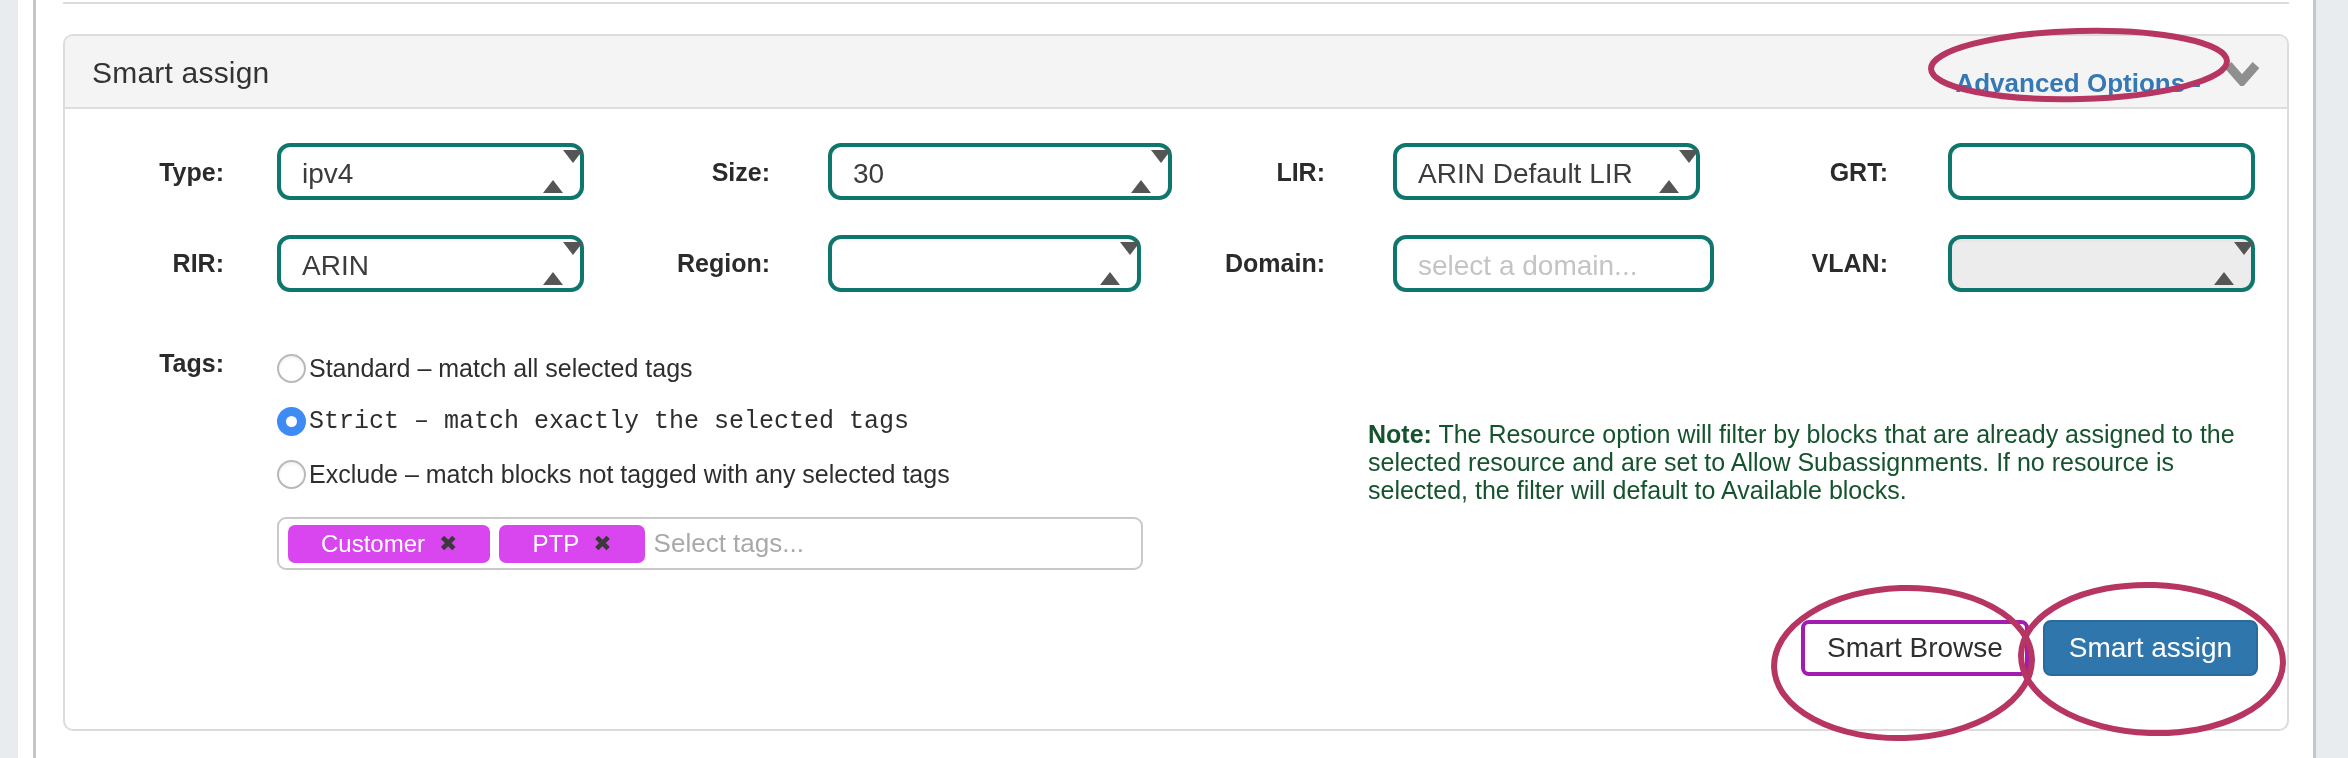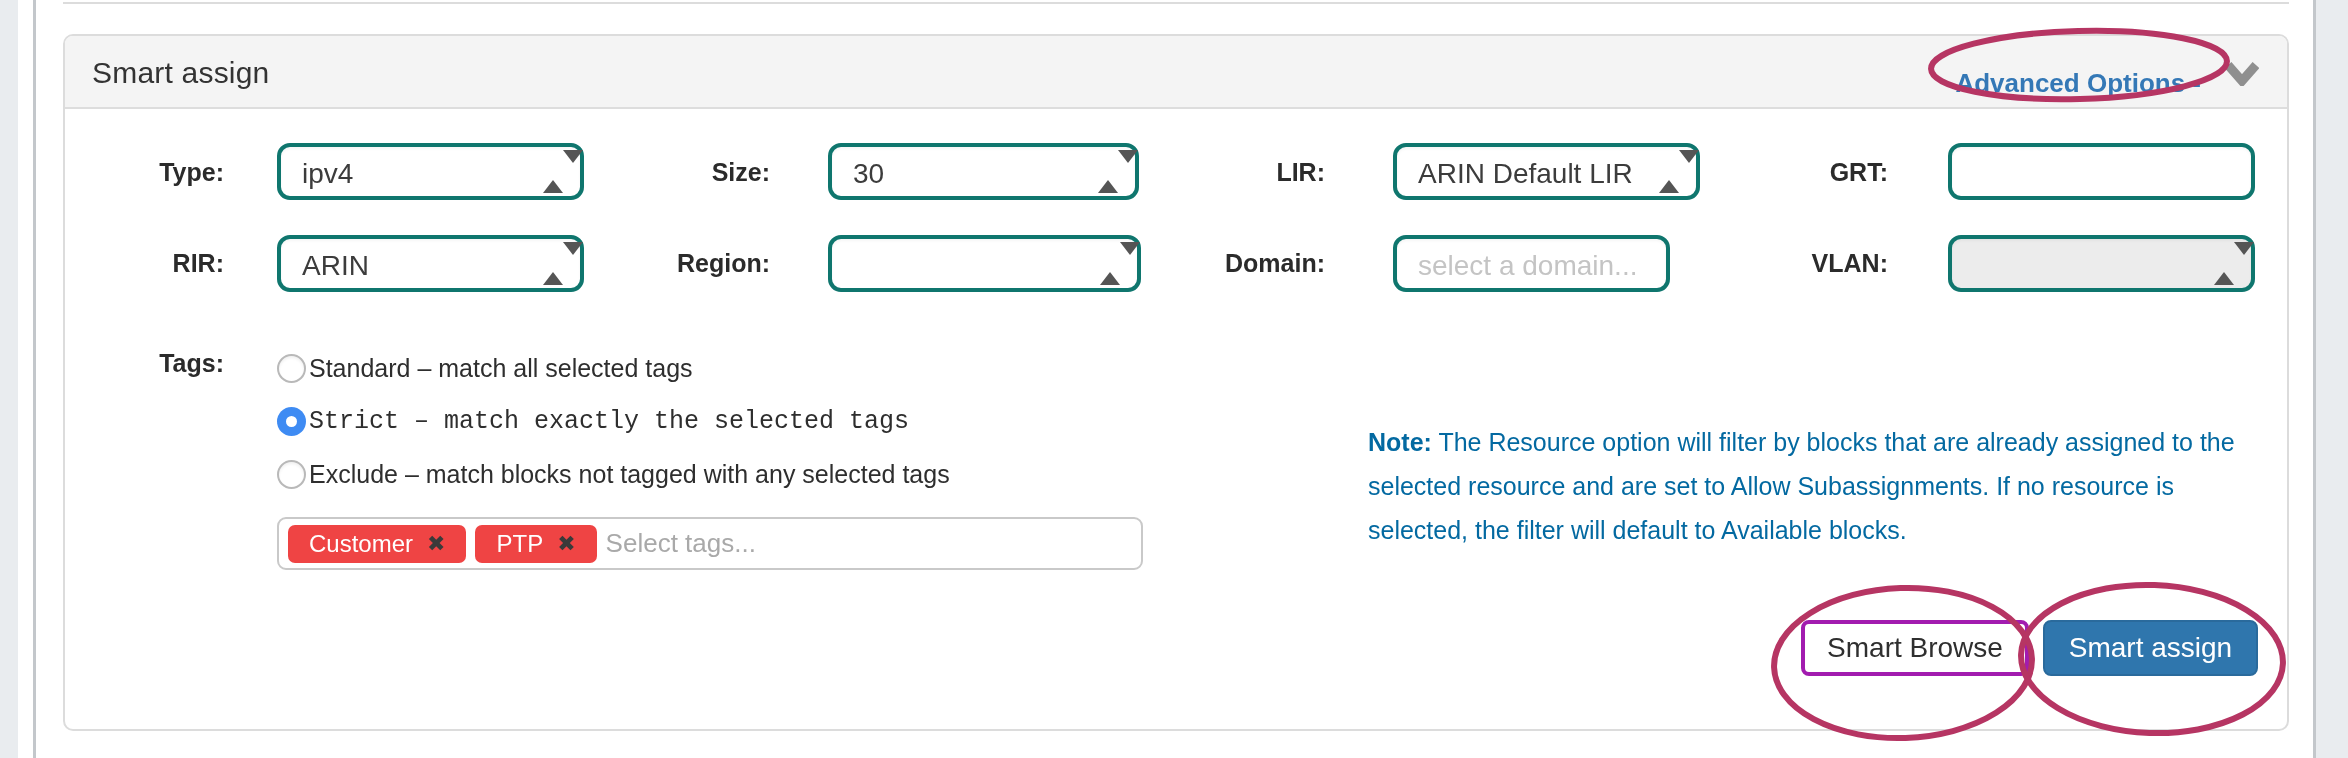--- a/index.html
+++ b/index.html
@@ -48,33 +48,33 @@
            border:2px solid #b9b9b9; flex:0 0 auto; cursor:pointer; position:relative;
            box-shadow: inset 0 2px 3px rgba(0,0,0,.06); }
   .radio.checked { background:#3e8bf3; border:none; box-shadow:none; }
   .radio.checked::after { content:""; position:absolute; left:50%; top:50%; width:11px; height:11px;
            margin:-5.5px 0 0 -5.5px; border-radius:50%; background:#fff; }
   .radio-text { font-size:25px; color:#2e2e2e; margin-left:3px; white-space:nowrap; }
 
   .tagbox { position:absolute; left:212px; top:481px; width:866px; height:53px;
             border:2px solid #c9c9c9; border-radius:9px; background:#fff;
             display:flex; align-items:center; padding:0 9px; }
-  .pill { height:38px; background:#ef4444; border-radius:7px; display:flex; align-items:center;
-          padding:0 21px; margin-right:9px; cursor:default; }
+  .pill { height:38px; background:#d946ef; border-radius:7px; display:flex; align-items:center;
+          padding:0 33px; margin-right:9px; cursor:default; }
   .pill-text { color:#fff; font-size:24px; }
   .pill-x { color:#3a3a3a; font-size:22px; font-weight:bold; margin-left:14px; cursor:pointer; line-height:1; }
   .tag-search { flex:1; min-width:120px; height:40px; font-size:26px; }
   .tag-search::placeholder { color:#a9a9a9; }
 
   .resource-label { position:absolute; left:1000px; top:297px; width:260px; line-height:53px;
             text-align:right; font-size:25px; font-weight:bold; color:#2b2b2b; }
   .resource-input { left:1328px; top:297px; width:865px; height:53px; }
 
   .note { position:absolute; left:1303px; top:384px; width:910px; font-size:25px;
-          line-height:44px; color:#0369a1; white-space:pre-line; }
+          line-height:28px; color:#14532d; white-space:pre-line; }
   .note .bold { font-weight:bold; }
 
   .btn { position:absolute; top:584px; height:56px; border-radius:8px; font-size:28px;
          display:flex; align-items:center; justify-content:center; cursor:pointer; }
   .btn-browse { left:1736px; width:228px; background:#fff; border:4px solid #a21caf; color:#2f2f2f; }
   .btn-assign { left:1978px; width:215px; background:#2f76ad; border:2px solid #2a6a9c; color:#fff; }
 
   .annotations { position:absolute; left:0; top:0; width:2348px; height:758px;
                  pointer-events:none; z-index:20; }
 </style>
@@ -98,21 +98,21 @@
   </header>
 
   <div class="row1">
     <div class="flabel" style="left:0;width:159px;line-height:58px;">Type:</div>
     <div class="ctrl selectbox" style="left:212px;width:307px;">
       <span class="sel-text">ipv4</span>
       <span class="arrows"><span class="arrow-up"></span><span class="arrow-down"></span></span>
     </div>
 
     <div class="flabel" style="left:545px;width:160px;line-height:58px;">Size:</div>
-    <div class="ctrl selectbox" style="left:763px;width:311px;text-align:right;">
+    <div class="ctrl selectbox" style="left:763px;width:344px;text-align:right;">
       <span class="sel-text">30</span>
       <span class="arrows"><span class="arrow-up"></span><span class="arrow-down"></span></span>
     </div>
 
     <div class="flabel" style="left:1060px;width:200px;line-height:58px;">LIR:</div>
     <div class="ctrl selectbox" style="left:1328px;width:307px;">
       <span class="sel-text">ARIN Default LIR</span>
       <span class="arrows"><span class="arrow-up"></span><span class="arrow-down"></span></span>
     </div>
 
@@ -129,21 +129,21 @@
       <span class="arrows"><span class="arrow-up"></span><span class="arrow-down"></span></span>
     </div>
 
     <div class="flabel" style="left:545px;width:160px;line-height:57px;">Region:</div>
     <div class="ctrl selectbox" style="left:763px;width:313px;">
       <span class="sel-text"></span>
       <span class="arrows"><span class="arrow-up"></span><span class="arrow-down"></span></span>
     </div>
 
     <div class="flabel" style="left:1060px;width:200px;line-height:57px;">Domain:</div>
-    <div class="ctrl textfield" style="left:1328px;width:277px;">
+    <div class="ctrl textfield" style="left:1328px;width:321px;">
       <input type="text" placeholder="select a domain..." style="">
     </div>
 
     <div class="flabel" style="left:1650px;width:173px;line-height:57px;">VLAN:</div>
     <div class="ctrl selectbox disabled-select" style="left:1883px;width:307px;">
       <span class="sel-text"></span>
       <span class="arrows"><span class="arrow-up"></span><span class="arrow-down"></span></span>
     </div>
   </div>
 

